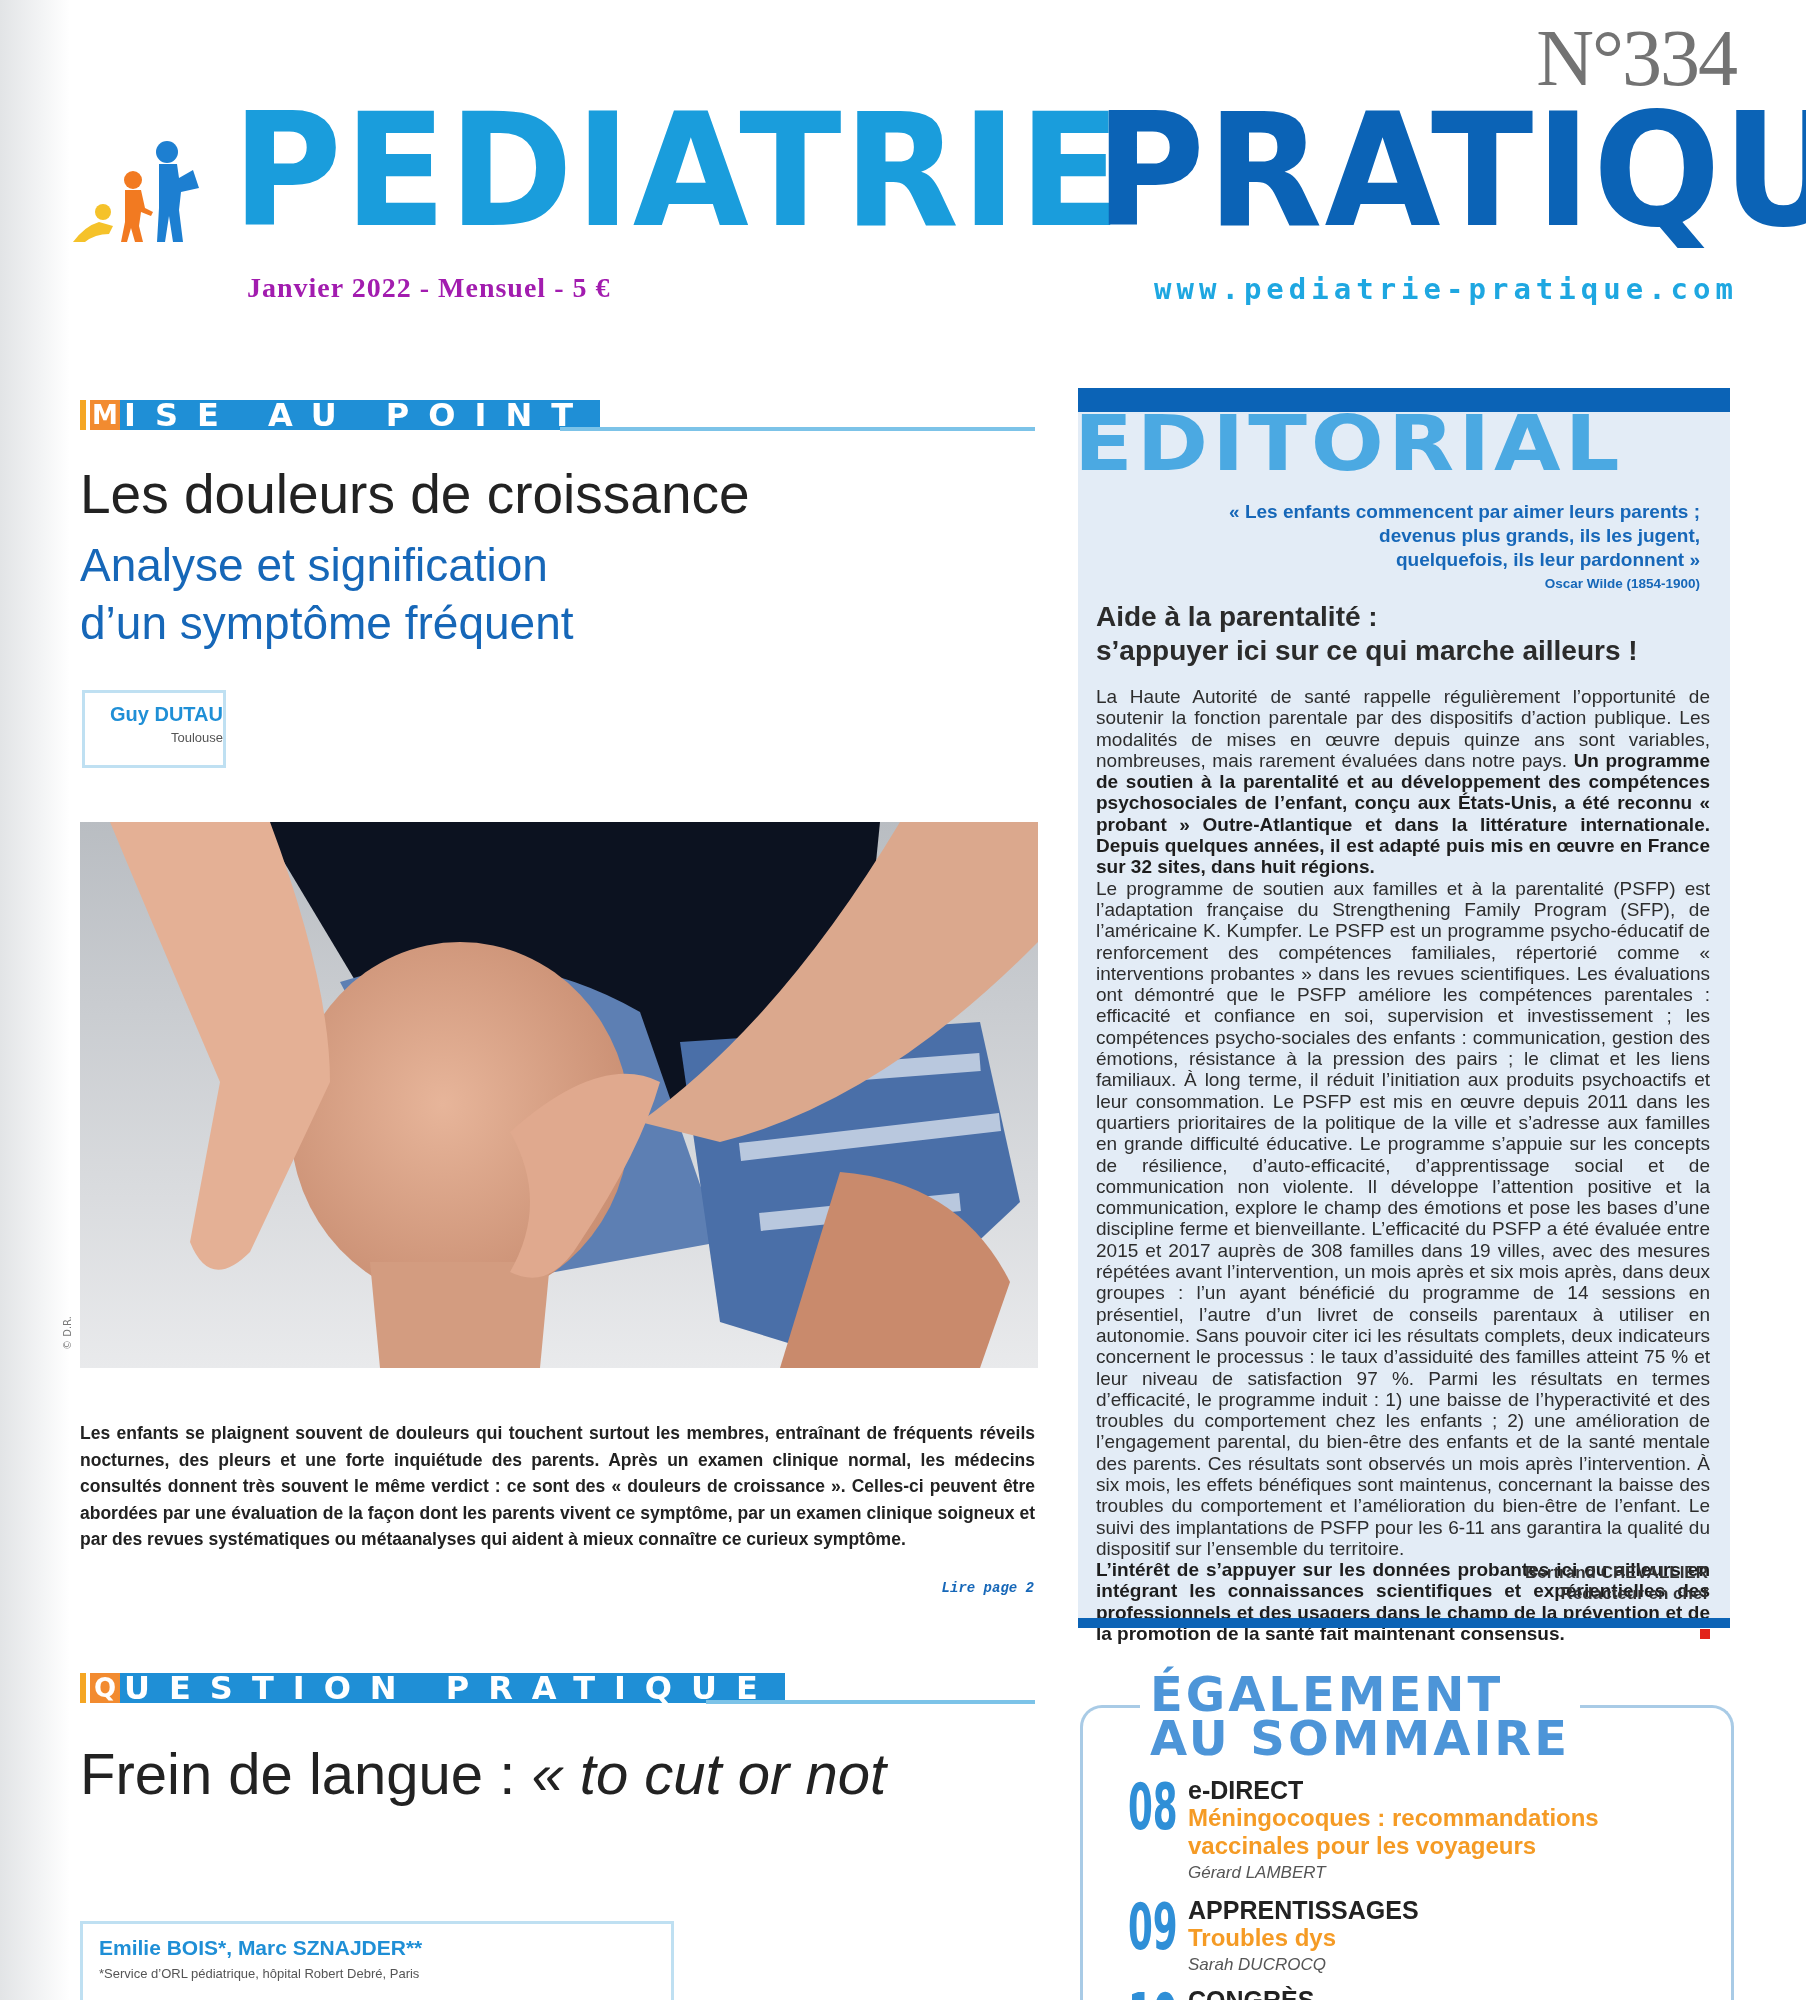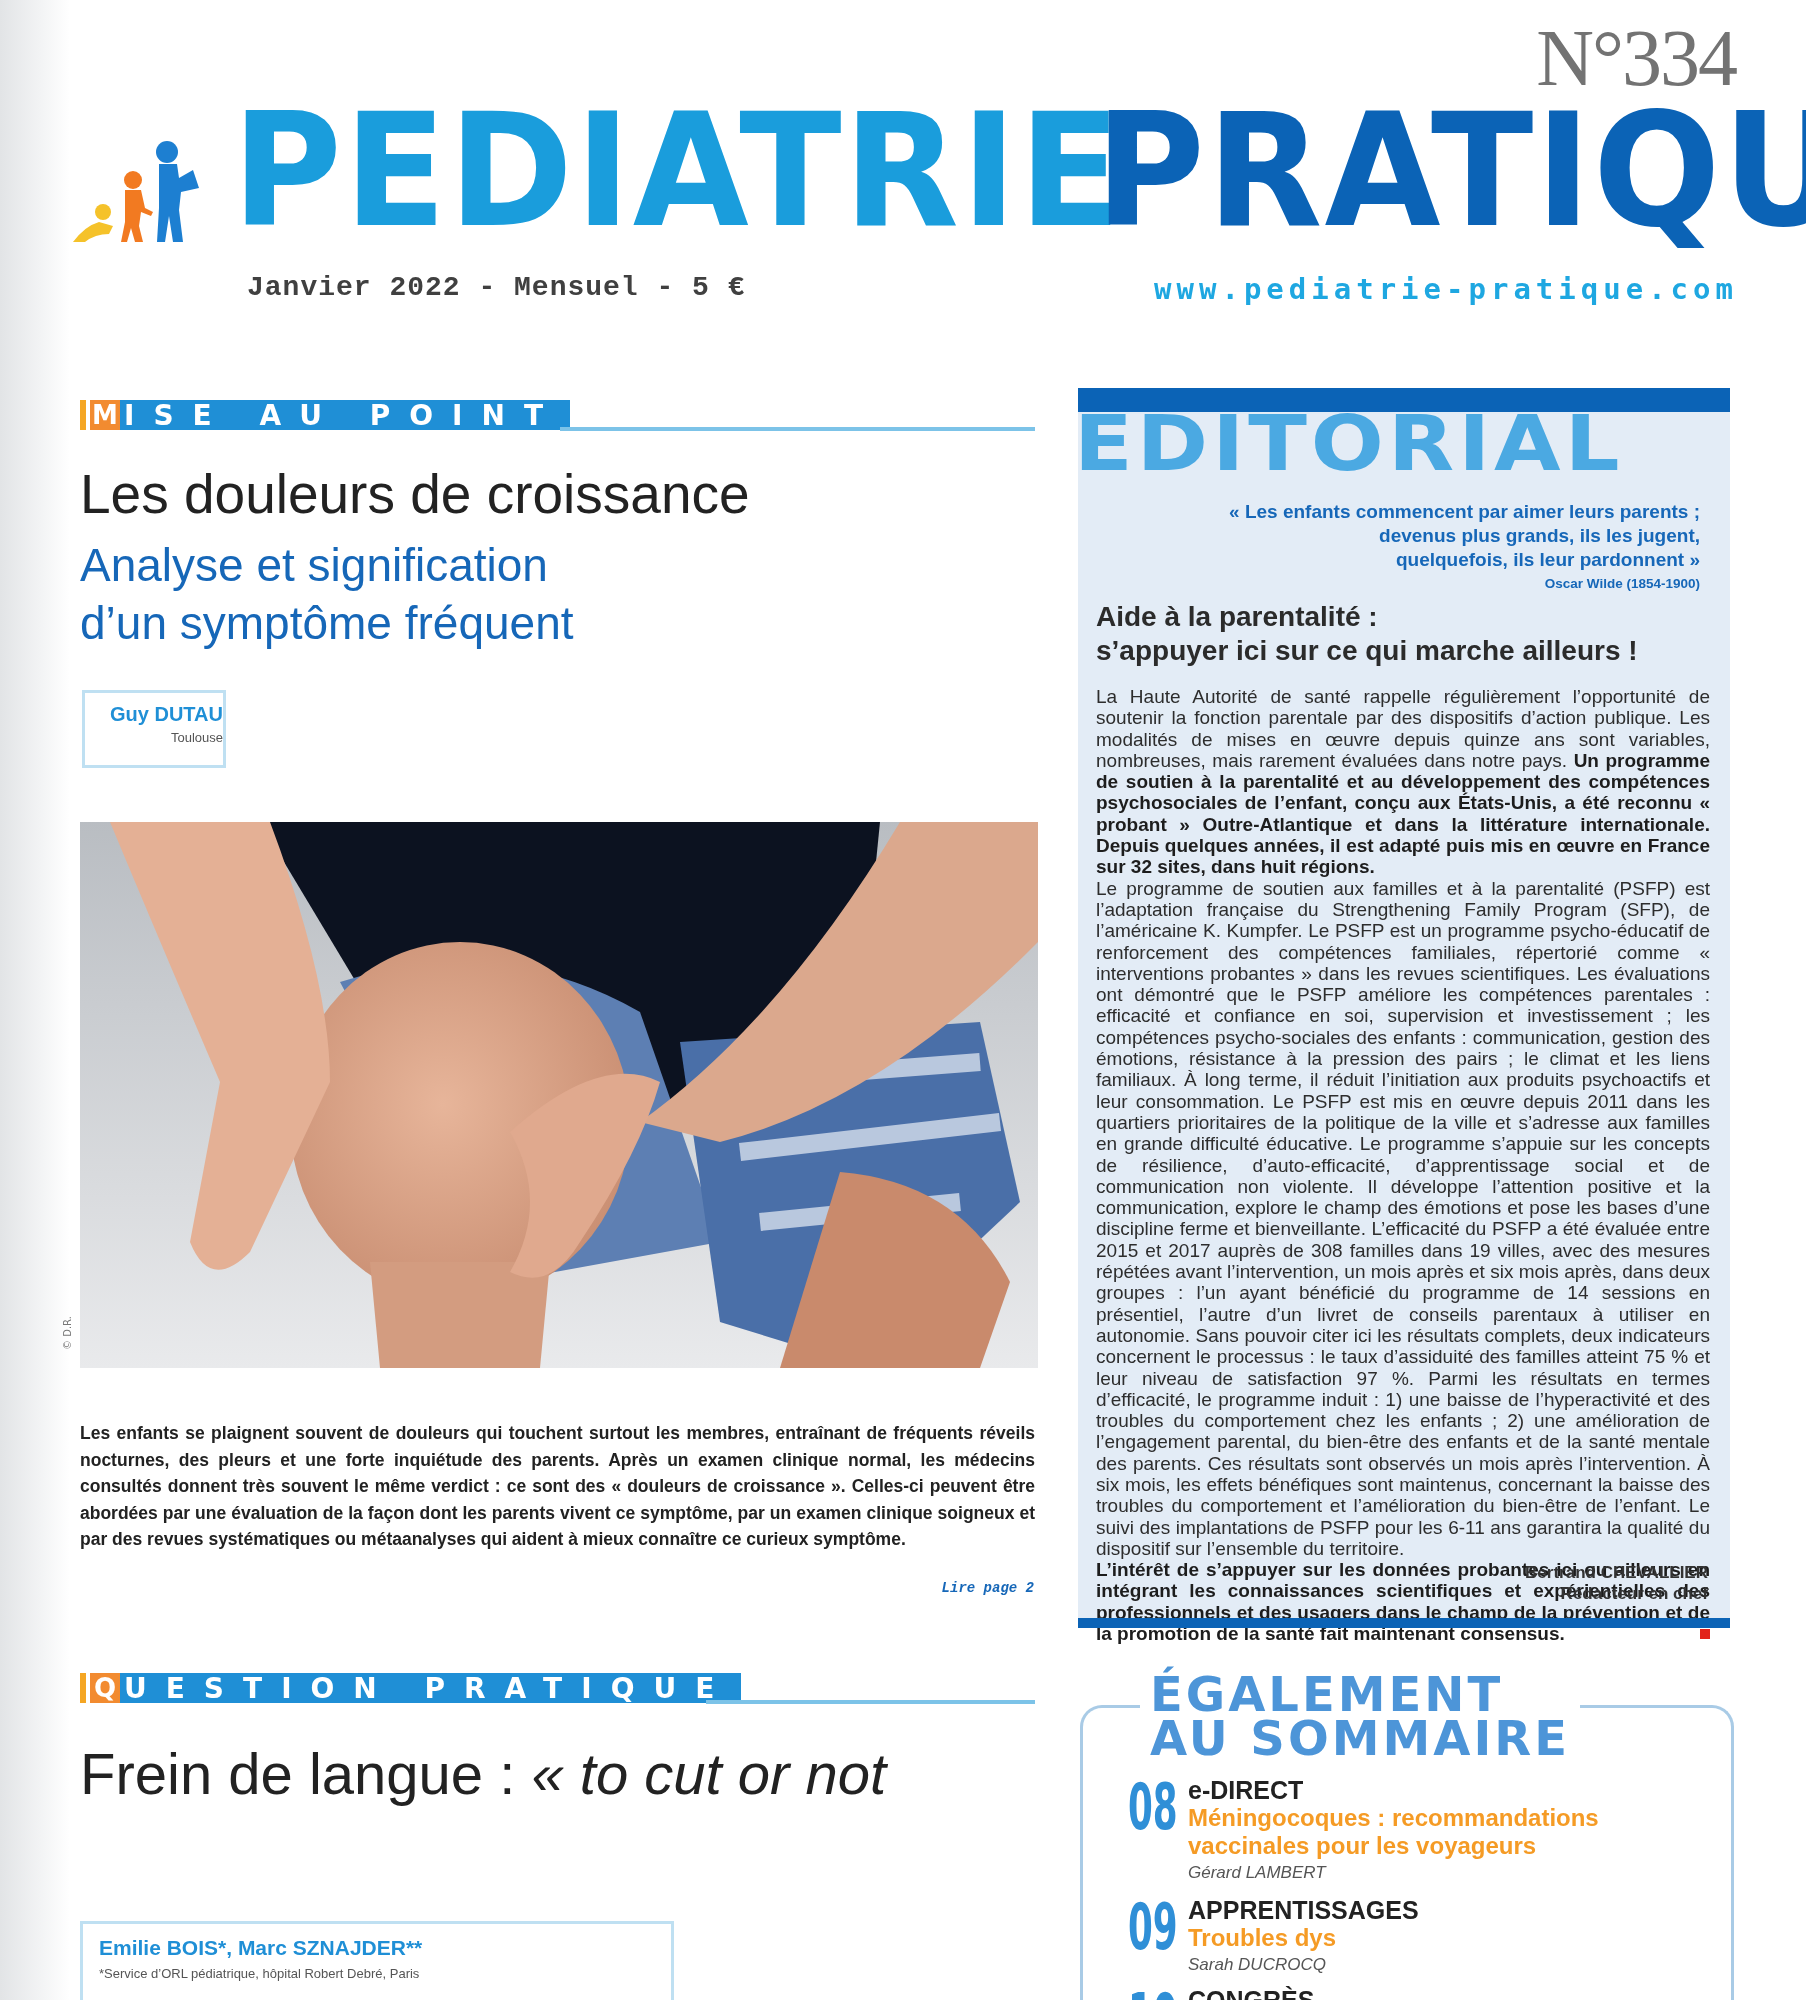--- a/index.html
+++ b/index.html
@@ -3,27 +3,27 @@
 <meta charset="utf-8">
 <style>
   html,body{margin:0;padding:0;}
   body{width:1806px;height:2000px;overflow:hidden;position:relative;background:#ffffff;font-family:"DejaVu Sans",sans-serif;color:#1a1a1a;}
   .page-shade{position:absolute;left:0;top:0;width:70px;height:2000px;background:linear-gradient(90deg,#e2e4e6 0%,#f3f4f5 60%,#ffffff 100%);}
   
   .logo-fig{position:absolute;left:55px;top:130px;width:160px;height:120px;}
   .title-light{position:absolute;left:232px;top:92px;font-family:"DejaVu Sans",sans-serif;font-weight:bold;font-size:150px;letter-spacing:2px;color:#1a9ddc;line-height:1;transform:scaleY(1.05);transform-origin:top left;}
   .title-dark{position:absolute;left:1095px;top:92px;font-family:"DejaVu Sans",sans-serif;font-weight:bold;font-size:150px;letter-spacing:2px;color:#0b63b6;line-height:1;transform:scaleY(1.05);transform-origin:top left;}
   .issue{position:absolute;right:70px;top:18px;font-family:Liberation Serif, serif;font-size:80px;color:#737373;line-height:1;letter-spacing:-2px;}
-  .dateline{position:absolute;left:247px;top:272px;font-family:Liberation Mono, monospace;font-weight:bold;font-size:28px;color:#404040;letter-spacing:1px;}
+  .dateline{position:absolute;left:247px;top:272px;font-family:Liberation Serif, serif;font-weight:bold;font-size:28px;color:#a21caf;letter-spacing:1px;}
   .website{position:absolute;right:68px;top:272px;font-family:"DejaVu Sans Mono",monospace;font-weight:bold;font-size:29px;color:#1ea7e1;letter-spacing:5px;}
   
   .section-tag{position:absolute;height:30px;display:flex;align-items:stretch;}
   .section-tag .bar1{width:6px;background:#f5a623;margin-right:4px;}
   .section-tag .bar2{width:30px;background:#f28b30;color:#fff;font-weight:bold;font-size:26px;display:flex;align-items:center;justify-content:center;font-family:"DejaVu Sans",sans-serif;}
-  .section-tag .rest{background:#1f8fd6;color:#fff;font-weight:bold;font-size:28px;letter-spacing:19px;padding:0 8px 0 4px;display:flex;align-items:center;font-family:"DejaVu Sans",sans-serif;}
+  .section-tag .rest{background:#1f8fd6;color:#fff;font-weight:bold;font-size:32px;letter-spacing:19px;padding:0 8px 0 4px;display:flex;align-items:center;font-family:"DejaVu Sans",sans-serif;}
   .section-rule{position:absolute;height:4px;background:#7cc3e8;}
   .headline{position:absolute;font-family:"Liberation Sans",sans-serif;color:#222;}
   .sub{position:absolute;font-family:"Liberation Sans",sans-serif;color:#1667b8;}
   .author-box{position:absolute;border:3px solid #bfe0f2;background:#fff;}
   .author-name{font-family:"Liberation Sans",sans-serif;font-weight:bold;color:#1f8fd6;}
   .author-loc{font-family:"Liberation Sans",sans-serif;color:#555;}
   .photo{position:absolute;left:80px;top:822px;width:958px;height:546px;overflow:hidden;background:linear-gradient(180deg,#cfd2d5 0%,#e6e7e9 100%);}
   .dr{position:absolute;left:62px;top:1350px;font-size:10px;color:#777;transform:rotate(-90deg);transform-origin:left top;}
   .summary{position:absolute;left:80px;top:1420px;width:955px;font-family:"Liberation Sans",sans-serif;font-weight:bold;font-size:17.5px;line-height:26.5px;text-align:justify;color:#222;}
   .readmore{position:absolute;right:772px;top:1580px;font-family:Liberation Mono, monospace;font-weight:bold;font-style:italic;font-size:14px;color:#1667b8;}

